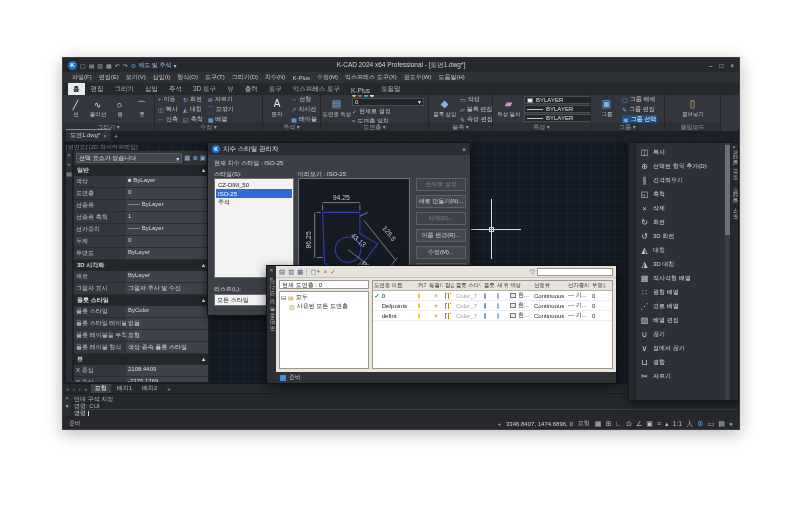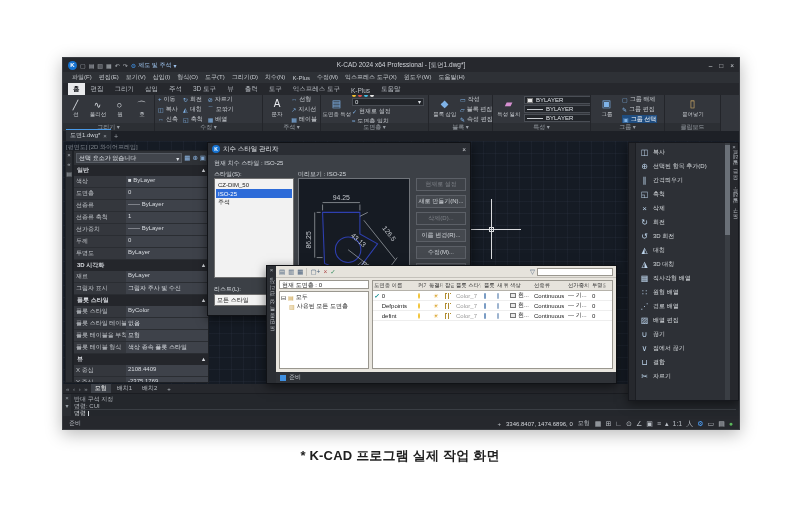--- a/index.html
+++ b/index.html
@@ -841,14 +841,13 @@
             <span class="accent">⚙</span>
             <span>▭</span>
             <span>▤</span>
             <span class="ok">●</span>
         </div>
       </div>
     </div>
 
   </div>
 
-  <div class="caption">* K-CAD 프로그램 실제 작업 화면</div>
 </div>
 
 </body></html>

